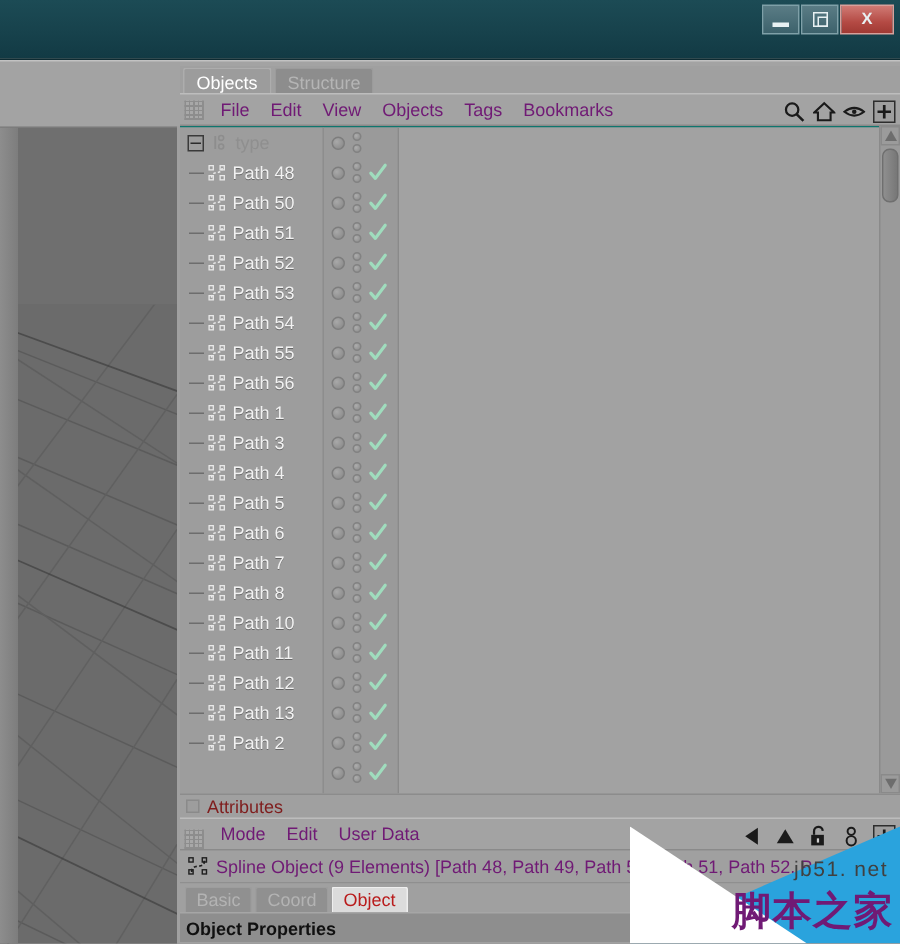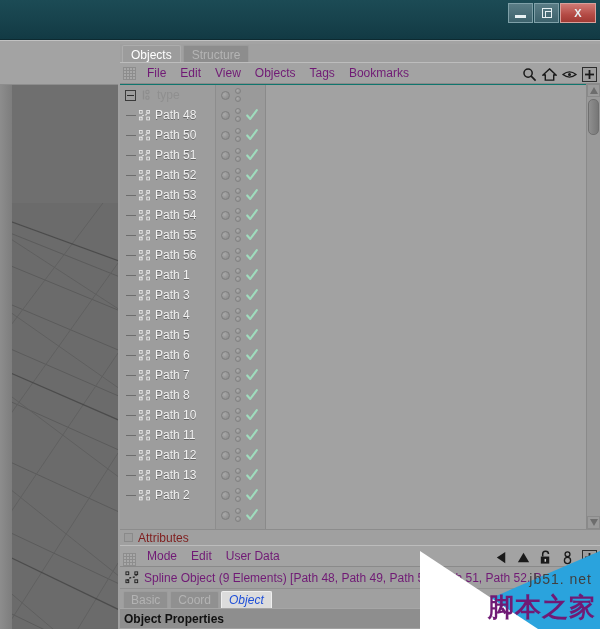--- a/index.html
+++ b/index.html
@@ -239,21 +239,21 @@
   #attr-obj .objtext{ font-size:12px;color:#701a75; white-space:nowrap; overflow:hidden;}
   #attr-tabs{
     height:19px; display:flex; align-items:flex-end; padding-left:3px;
     background:#a0a0a0;
   }
   .atab{
     height:17px;padding:0 7px;font-size:12px;line-height:16px;
     border:1px solid #b4b4b4;border-bottom:none;margin-right:2px;border-radius:2px 2px 0 0;
   }
   .atab.inactive{ background:#909090;color:#b3b3b3;border-color:#9d9d9d;}
-  .atab.active{ background:#dcdcdc;color:#1d4ed8;border-color:#efefef;font-style:italic;}
+  .atab.active{ background:#dcdcdc;color:#b91c1c;border-color:#efefef;}
   #attr-props{
     height:20px; background:#8e8e8e;
     border-top:1px solid #a6a6a6;
     display:flex;align-items:center;padding-left:4px;
   }
   #attr-props span{font-size:12px;font-weight:bold;color:#111;}
 
   
   #wm{
     position:absolute; right:0; bottom:0; width:180px;height:78px;

